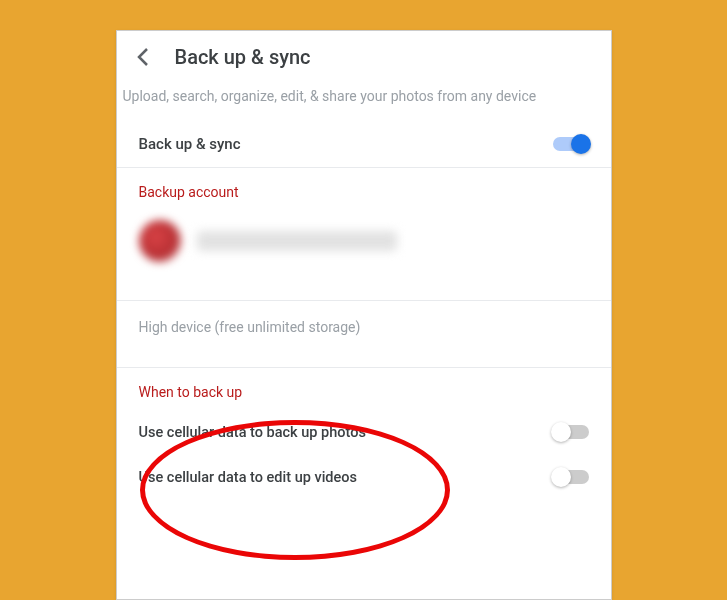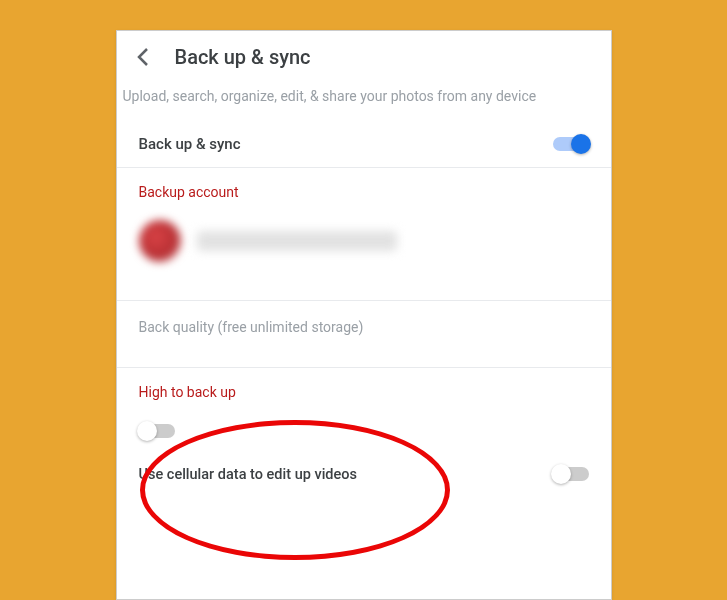--- a/index.html
+++ b/index.html
@@ -171,29 +171,30 @@
 
   <div class="muted-header">Backup account</div>
   <div class="account">
     <div class="avatar"></div>
     <div class="acct-text"></div>
   </div>
 
   <div class="divider"></div>
 
   <div class="upload-block">
-    <div class="upload-sub">Back quality (free unlimited storage)</div>
+    <div class="upload-sub">High device (free unlimited storage)</div>
   </div>
 
   <div class="divider"></div>
 
   <div class="when-group">
-    <div class="muted-header">High to back up</div>
+    <div class="muted-header">When to back up</div>
 
     <div class="row2">
+      <div class="row2-label">Use cellular data to back up photos</div>
       <div class="toggle off">
           <div class="knob"></div>
         </div>
     </div>
 
     <div class="row2">
       <div class="row2-label">Use cellular data to edit up videos</div>
       <div class="toggle off">
           <div class="knob"></div>
         </div>

